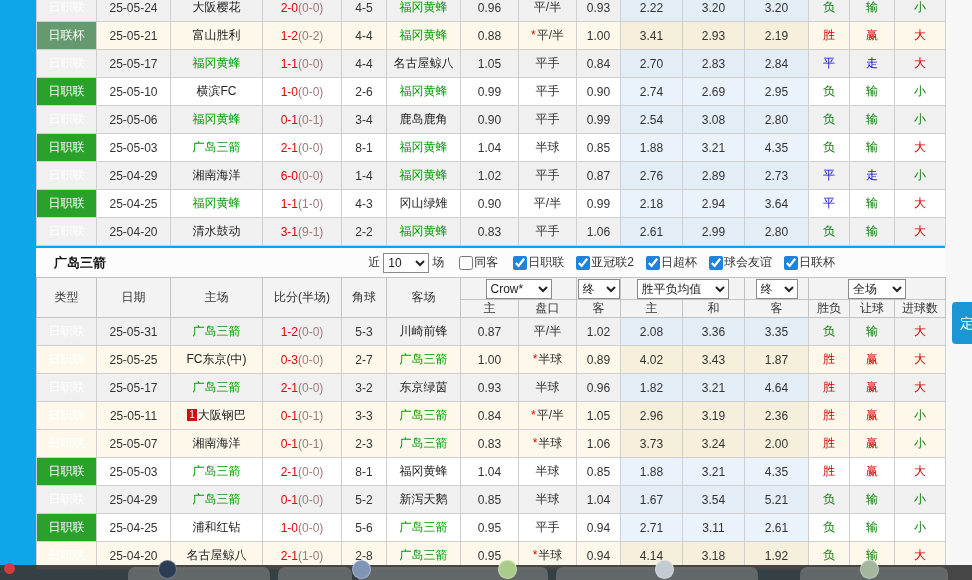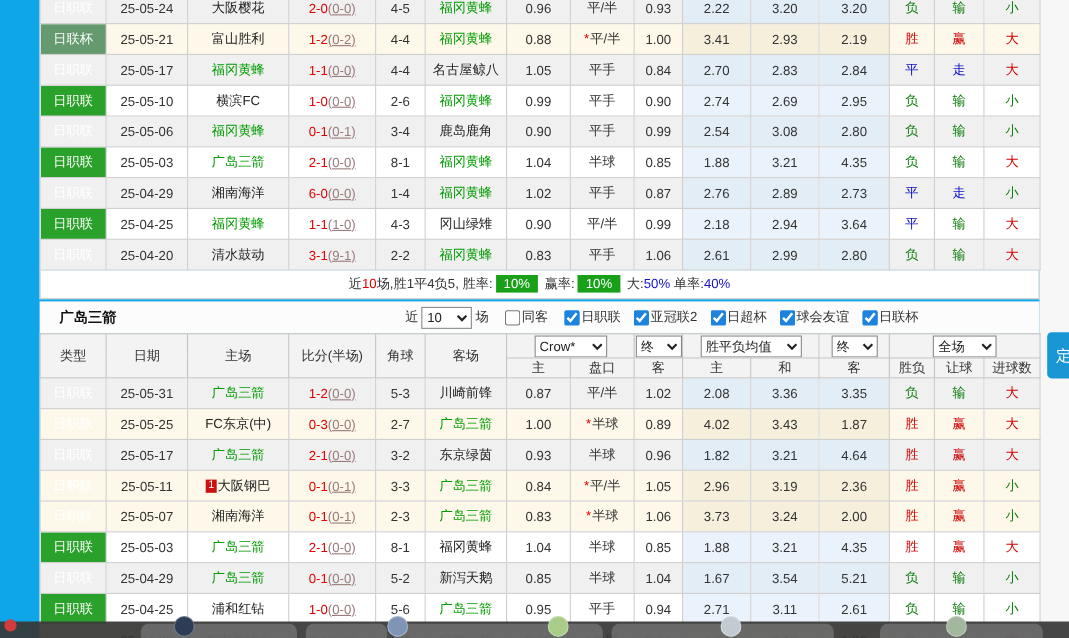--- a/index.html
+++ b/index.html
@@ -19,21 +19,21 @@
   tr.cream td { background:#fdf8ea; }
   td.avg { background:#eaf3fb; }
   tr.gray td.avg { background:#e3edf6; }
   tr.cream td.avg { background:#f5efdb; }
 
   td.type { padding:0; color:#fff; background:#2aa12a; }
   td.type.cup { background:#649a6d; }
   .team-green { color:#009b00; }
   .team-norm { color:#222;text-align:right; }
   .score-main { color:#e30000; }
-  .score-half { color:#9b7b7b;text-decoration:underline; }
+  .score-half { color:#9b7b7b; }
   .star { color:#e30000; margin-right:1px; }
   .c-red { color:#cf0000; } .c-blue { color:#0b0bcc; } .c-green { color:#0a7d0a; }
   .rank-badge { display:inline-block; background:#cc1111; color:#fff; font-size:10px;
                 line-height:12px; padding:0 2px; margin-right:1px; vertical-align:1px; }
 
   .summary { border:1px solid #cfcfcf; border-top:none; height:26px; line-height:24px;
              text-align:center; font-size:12px; background:#fff; color:#333; }
   .summary .s-red { color:#e30000; }
   .summary .s-blue { color:#1515c8; }
   .summary .s-badge { background:#18a018; color:#fff; padding:1px 7px; margin:0 3px; }
@@ -239,21 +239,20 @@
             <td class="avg">2.61</td>
             <td class="avg">2.99</td>
             <td class="avg">2.80</td>
             <td class="c-green">负</td>
             <td class="c-green">输</td>
             <td class="c-red">大</td>
           </tr>
         </tbody>
     </table>
 
-    <div class="summary" id="t1-summary"><span class="">近</span><span class="s-red">10</span><span class="">场,胜1平4负5, 胜率:</span><span class="s-badge">10%</span><span class=""> 赢率:</span><span class="s-badge">10%</span><span class=""> 大:</span><span class="s-blue">50%</span><span class=""> 单率:</span><span class="s-blue">40%</span></div>
 
     <div class="sec-head">
       <span class="sec-title">广岛三箭</span>
       <div class="filters">
         <span>近</span>
         <select style="width:46px;">
           <option>10</option>
         </select>
         <span>场</span>
         <label>

